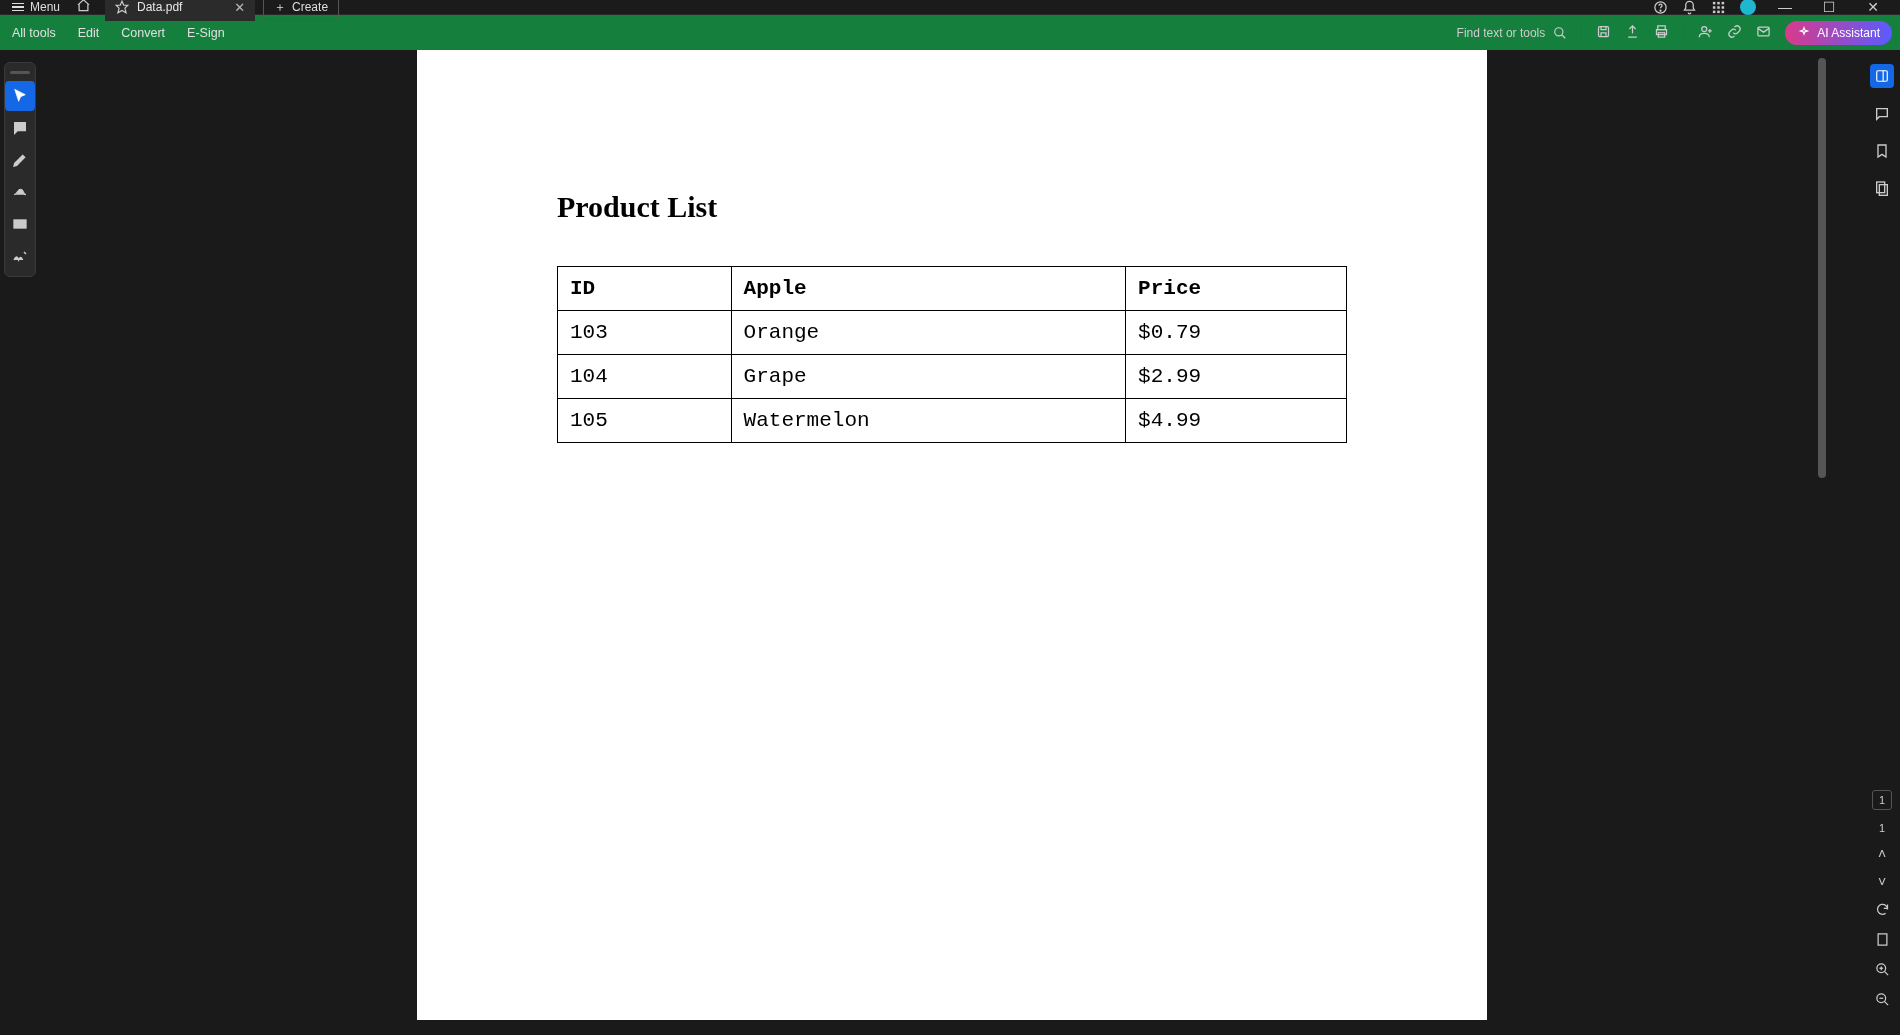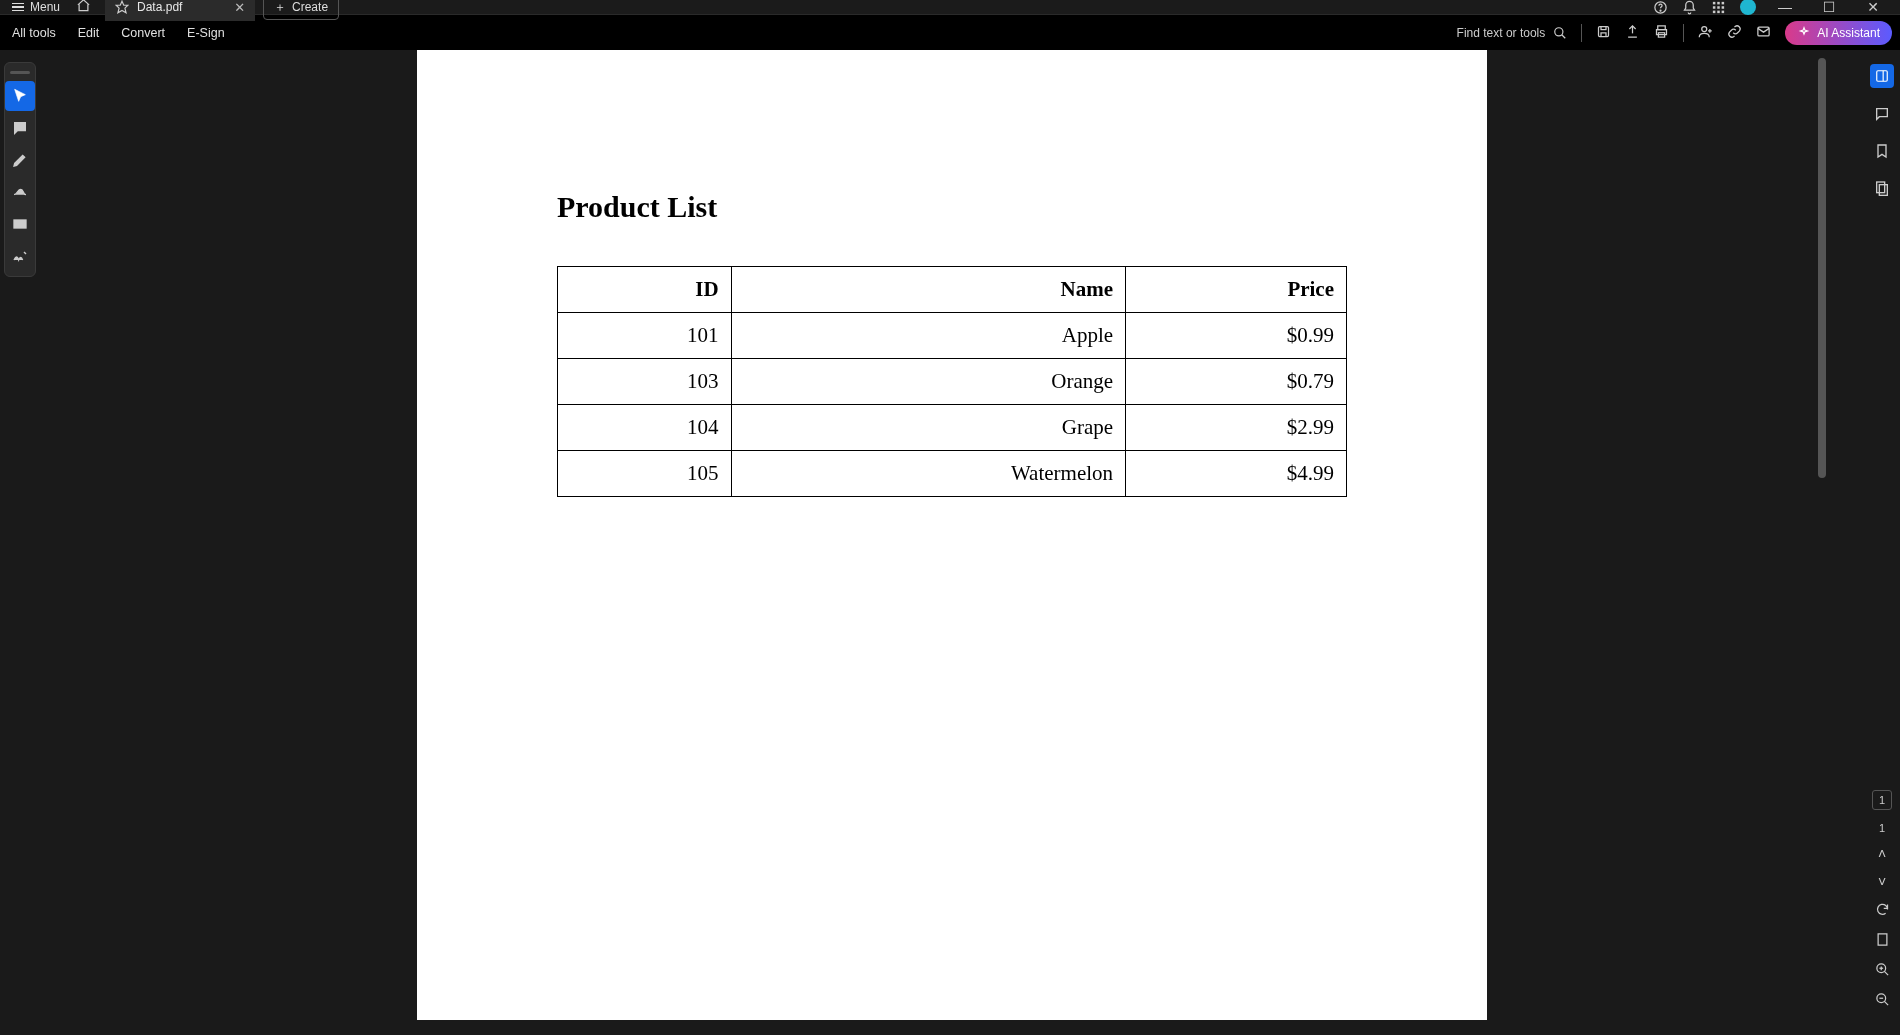--- a/index.html
+++ b/index.html
@@ -79,21 +79,21 @@
   }
   .titlebar-right .icon, .titlebar-right .winbtn { cursor: pointer; color:#ccc; }
   .avatar {
     width: 16px; height: 16px; border-radius: 50%; background: #1fb6d0;
   }
   .winbtn { width: 30px; text-align:center; font-size:14px; }
 
   
   .toolbar {
     height: 36px;
-    background: #000000;
+    background: #15803d;
     display: flex;
     align-items: center;
     padding: 0 8px;
     border-top: 1px solid #2a2a2a;
   }
   .toolbar-left { display: flex; gap: 14px; }
   .toolbar-left .titem { font-size: 12.5px; color: #e0e0e0; cursor: pointer; padding: 4px 4px; }
   .toolbar-right {
     margin-left: auto;
     display: flex;
@@ -162,22 +162,23 @@
     margin-bottom: 42px;
   }
   table.product {
     border-collapse: collapse;
     width: 100%;
     font-size: 21px;
   }
   table.product th, table.product td {
     border: 1.5px solid #000;
     padding: 10px 12px;
-    text-align: right;
+    text-align: left;
     font-weight: normal;
+    font-family: Liberation Mono, monospace;
   }
   table.product th { font-weight: 700; }
   .col-id   { width: 22%; }
   .col-name { width: 50%; }
   .col-price{ width: 28%; }
 
   
   .right-rail {
     width: 36px;
     display:flex;
@@ -382,30 +383,25 @@
     </div>
   </div>
 
   <div class="doc-viewport">
     <div class="page">
       <h1>Product List</h1>
       <table class="product">
         <thead>
           <tr>
             <th class="col-id">ID</th>
-            <th class="col-name">Name</th>
+            <th class="col-name">Apple</th>
             <th class="col-price">Price</th>
           </tr>
         </thead>
         <tbody>
-          <tr>
-            <td>101</td>
-            <td>Apple</td>
-            <td>$0.99</td>
-          </tr>
           <tr>
             <td>103</td>
             <td>Orange</td>
             <td>$0.79</td>
           </tr>
           <tr>
             <td>104</td>
             <td>Grape</td>
             <td>$2.99</td>
           </tr>

